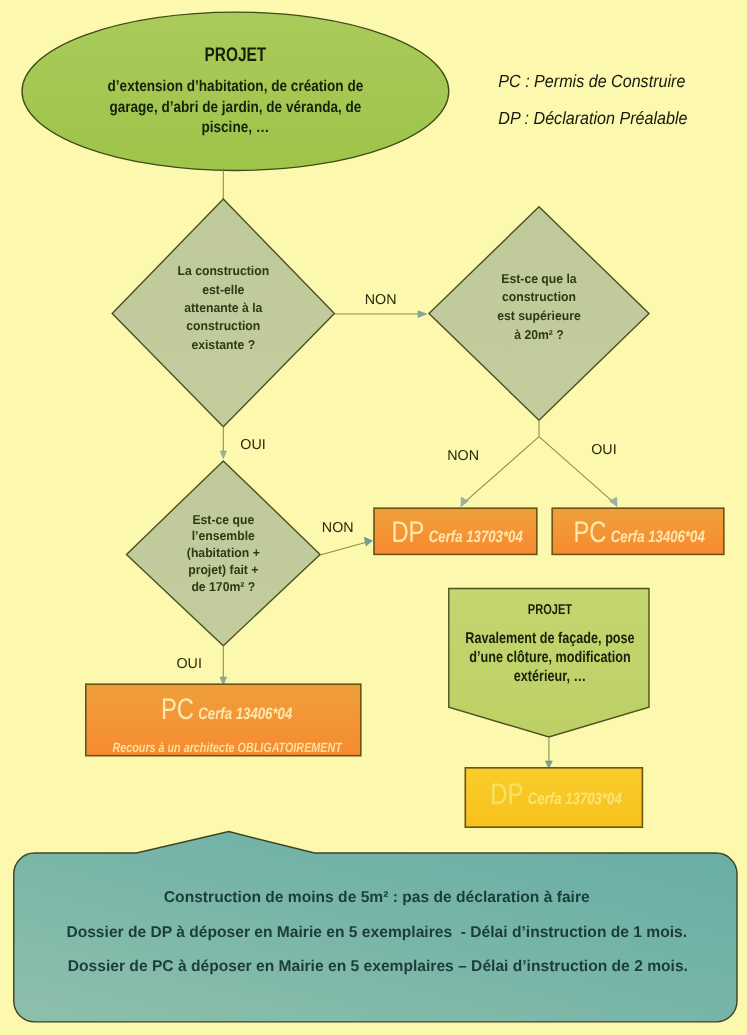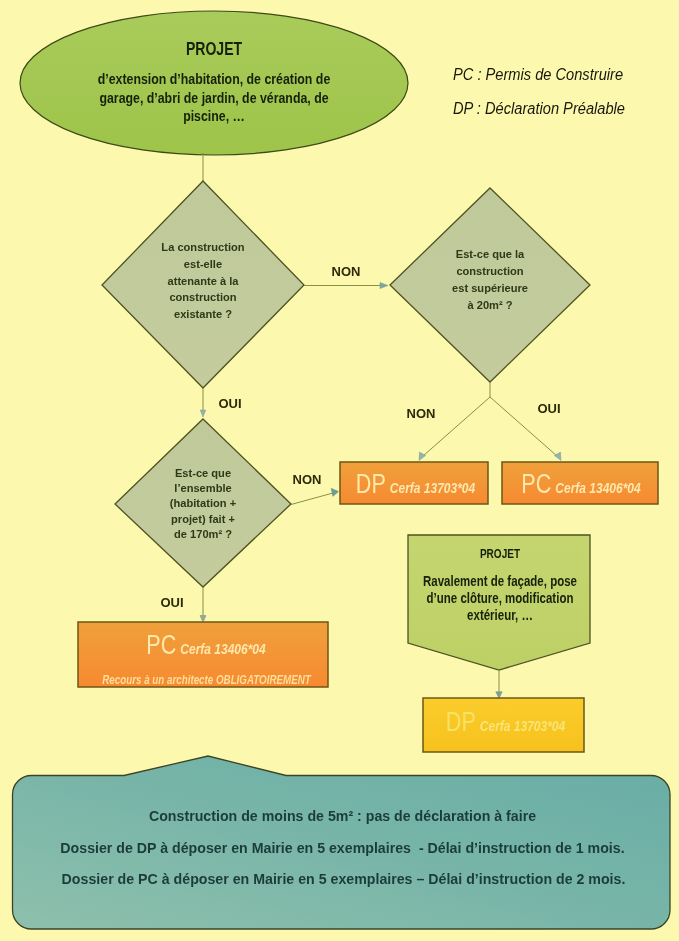--- a/index.html
+++ b/index.html
@@ -16,21 +16,21 @@
           transform:scaleX(.915);transform-origin:left center;}
 
   .proj-title{font-weight:bold;font-size:18px;color:#16210a;
               transform:scaleX(.78);transform-origin:center center;}
   .proj-body{font-weight:bold;font-size:14.2px;color:#16210a;line-height:16.5px;
              transform:scaleX(.87);transform-origin:center center;}
 
   .dia-txt{font-weight:bold;font-size:11.7px;color:#2d3a16;line-height:16.4px;
            transform:scaleX(.95);transform-origin:center center;}
 
-  .edge-lbl{font-weight:bold;font-size:13px;color:#2c2a08;
+  .edge-lbl{font-weight:normal;font-size:13px;color:#2c2a08;
             transform:scaleX(1);transform-origin:center center;}
 
   .code-line{white-space:nowrap;transform:scaleX(.8);transform-origin:center center;}
   .code-big{font-size:27px;color:#ffe9ad;font-weight:normal;vertical-align:baseline;}
   .code-cerfa{font-size:15px;font-style:italic;color:#ffe8ae;font-weight:bold;
               vertical-align:baseline;margin-left:5px;}
   .code-note{font-size:12.4px;font-style:italic;color:#ffdf9a;font-weight:bold;white-space:nowrap;
              transform:scaleX(.79);transform-origin:center center;}
 
   .ftr{font-weight:bold;font-size:14.2px;color:#1b3d3a;white-space:pre;

